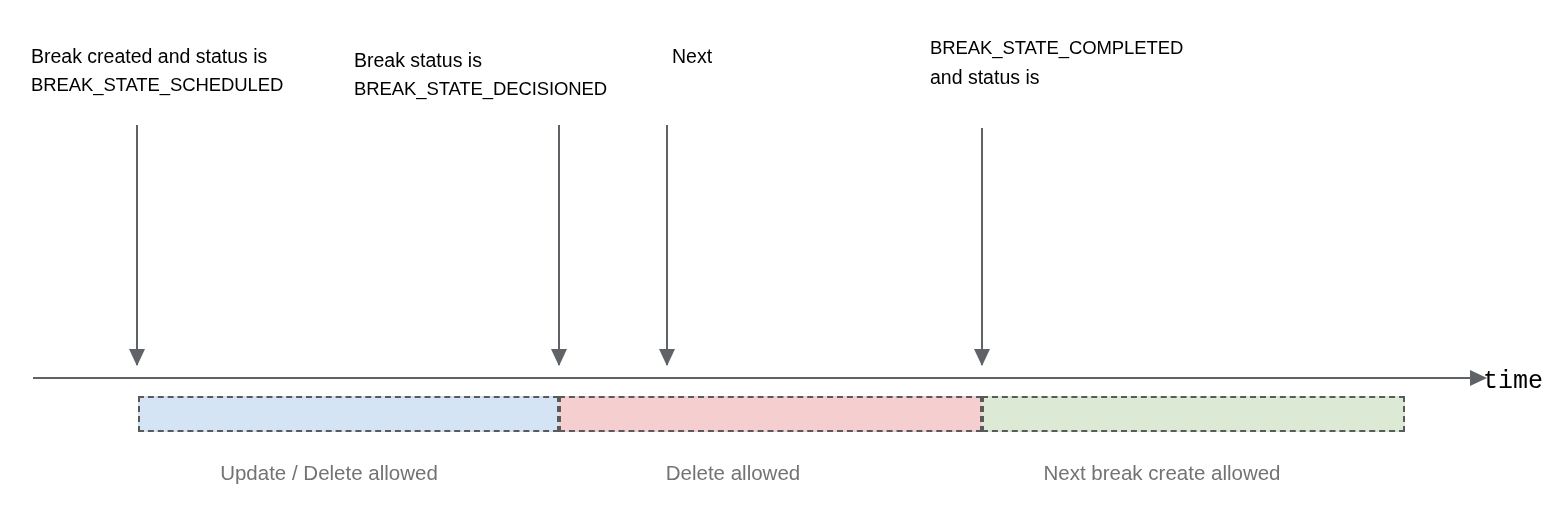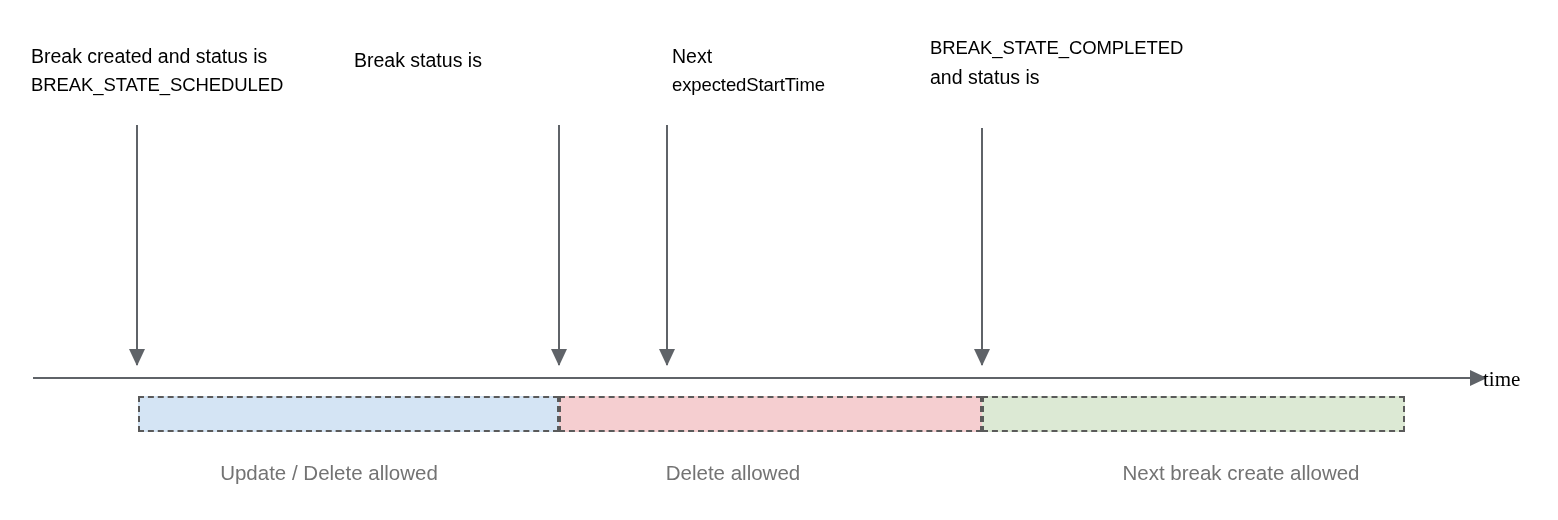--- a/index.html
+++ b/index.html
@@ -70,22 +70,22 @@
   .axis-head {
     position: absolute;
     width: 0;
     height: 0;
     border-top: 8px solid transparent;
     border-bottom: 8px solid transparent;
     border-left: 17px solid #5f6368;
   }
   .axis-label {
     position: absolute;
-    font-family: Liberation Serif, serif;
-    font-size: 21px;
+    font-family: Liberation Mono, monospace;
+    font-size: 25px;
     color: #000000;
     white-space: nowrap;
     text-align: center;
   }
 
   
   .phase-bar {
     position: absolute;
     box-sizing: border-box;
     border: 2px dashed #5a5a5a;
@@ -108,25 +108,25 @@
 
 <div id="diagram">
 
   <div class="annotation" style="left:31px; top:42px;">
     <span class="ln">Break created and status is</span>
     <span class="ln mono">BREAK_STATE_SCHEDULED</span>
   </div>
 
   <div class="annotation" style="left:354px; top:46px;">
     <span class="ln">Break status is</span>
+    <span class="ln mono">BREAK_STATE_DECISIONED</span>
   </div>
 
   <div class="annotation" style="left:672px; top:42px;">
     <span class="ln">Next</span>
-    <span class="ln mono">expectedStartTime</span>
   </div>
 
   <div class="annotation" style="left:930px; top:34px;">
     <span class="ln mono">BREAK_STATE_COMPLETED</span>
     <span class="ln">and status is</span>
   </div>
 
   <div class="marker-arrow" style="left:126px; top:125px; height:240px;">
     <span class="shaft"></span>
     <span class="head"></span>
@@ -150,15 +150,15 @@
   <div class="axis-line" style="left:33px; top:377px; width:1437px;"></div>
   <div class="axis-head" style="left:1470px; top:370px;"></div>
   <div class="axis-label" style="left:1483px; top:367px;">time</div>
 
   <div class="phase-bar" style="left:138px; top:396px; width:421px; background:#d4e4f4;"></div>
   <div class="phase-bar" style="left:559px; top:396px; width:423px; background:#f5ced0;"></div>
   <div class="phase-bar" style="left:982px; top:396px; width:423px; background:#dce9d4;"></div>
 
   <div class="caption" style="left:329px; top:461px;">Update / Delete allowed</div>
   <div class="caption" style="left:733px; top:461px;">Delete allowed</div>
-  <div class="caption" style="left:1241px; top:461px;">Next break create allowed</div>
+  <div class="caption" style="left:1162px; top:461px;">Next break create allowed</div>
 
 </div>
 
 </body></html>

